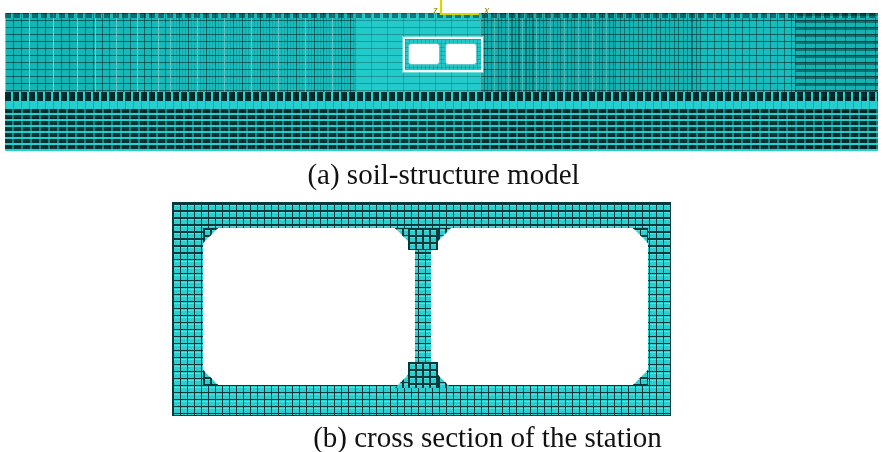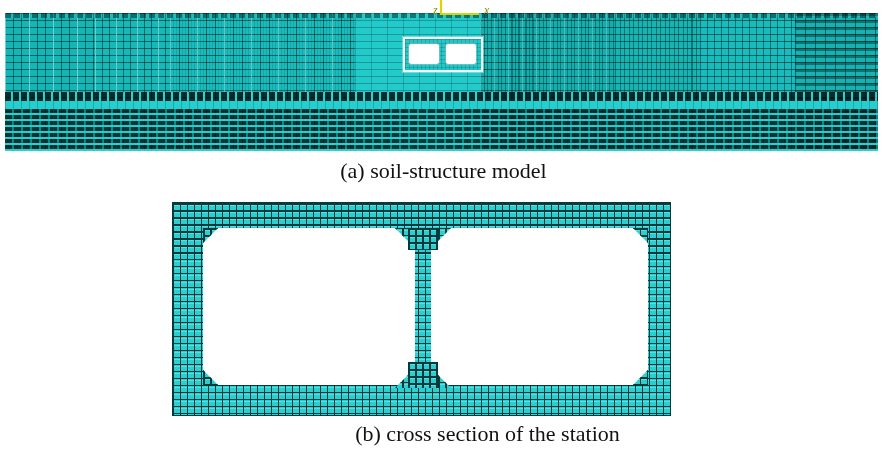--- a/index.html
+++ b/index.html
@@ -79,21 +79,21 @@
   .station-cell{position:absolute;background:#fff;border-radius:2px;
       outline:1px solid rgba(160,200,200,.55);}
   #station-cell-left{left:4px;top:5px;width:30px;height:20px;}
   #station-cell-right{left:41px;top:5px;width:30px;height:20px;}
 
   
   #axis-triad{position:absolute;left:415px;top:0;width:90px;height:28px;}
 
   
   .caption{position:absolute;left:0;width:100%;text-align:center;
-      font-family:"Liberation Serif", serif;font-size:22px;color:var(--caption_color);}
+      font-family:"Liberation Serif", serif;font-size:29px;color:var(--caption_color);}
   #caption-a{top:158px;}
   #caption-b{top:421px;margin-left:44px;}
 
   
   #panel-b{position:absolute;left:173px;top:203px;width:497px;height:212px;}
   .mesh-b{background-color:#2bcfcf;
     background-image:
       repeating-linear-gradient(90deg, #05393c 0 1.5px, transparent 1.5px 7px),
       repeating-linear-gradient(180deg, #05393c 0 1.5px, transparent 1.5px 7px),
       repeating-linear-gradient(180deg, transparent 0 2px, rgba(130,245,245,.45) 2px 3px, transparent 3px 7px);}

